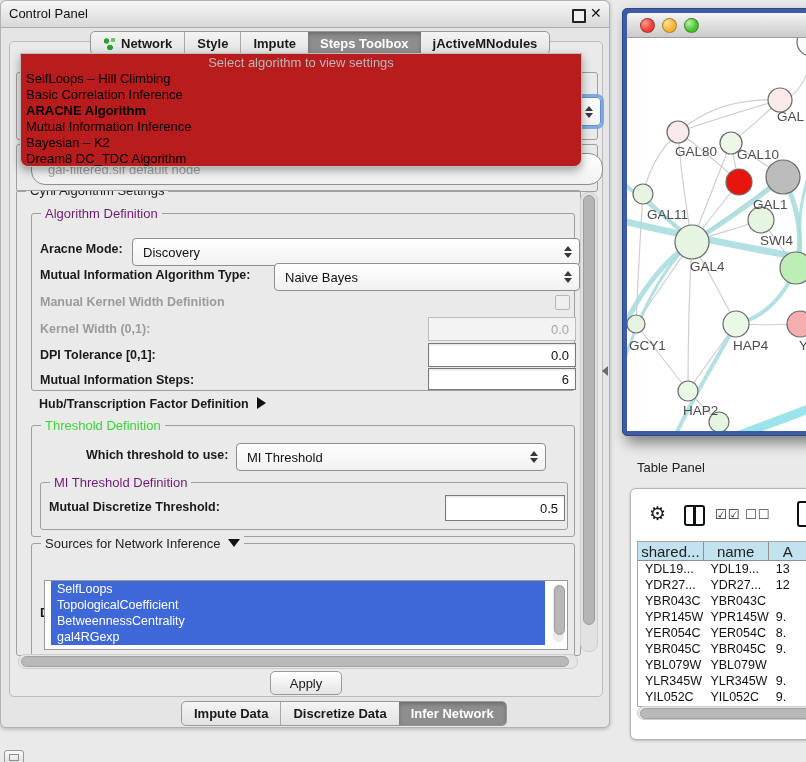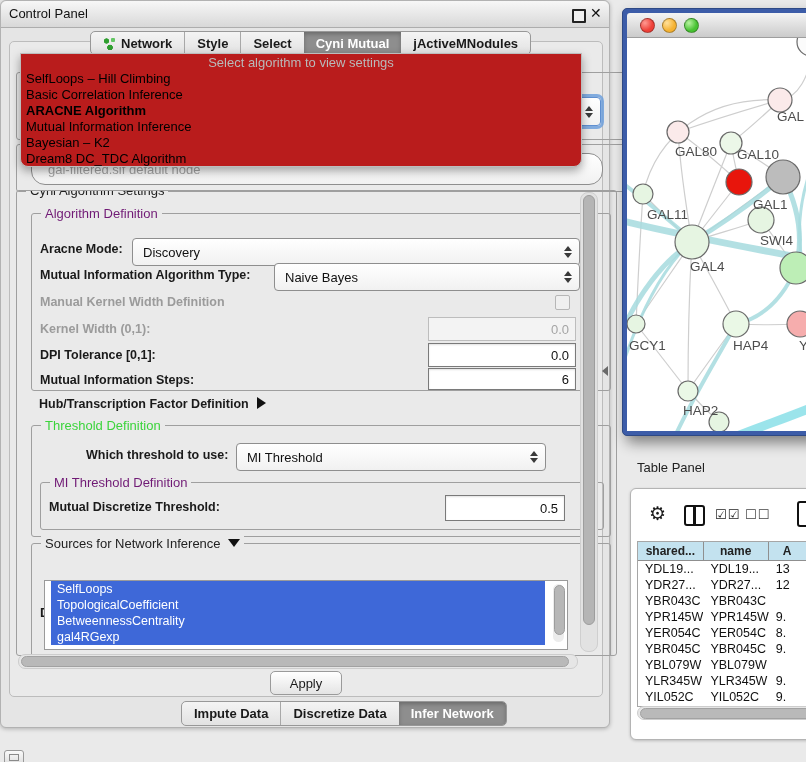--- a/index.html
+++ b/index.html
@@ -26,21 +26,21 @@
   .tab.sel + .tab{border-left:none;}
   .tab-icon{width:13px;height:13px;display:inline-block;background:
      radial-gradient(circle at 3.5px 4px,#2f9e2f 2.4px,transparent 2.9px),
      radial-gradient(circle at 10px 3px,#63c663 2px,transparent 2.5px),
      radial-gradient(circle at 7px 10.5px,#2f9e2f 2.6px,transparent 3.1px);}
 
   
   .cp-body{left:8px;top:40px;width:592px;height:654px;background:#eaeaea;border:1px solid #bcbcbc;border-radius:5px;}
 
   
-  .gb{border:1px solid #9f9f9f;border-radius:3px;padding-left:36px;}
+  .gb{border:1px solid #9f9f9f;border-radius:3px;}
   .gb > .legend{position:absolute;top:-8px;left:9px;background:#eaeaea;padding:0 4px;font-size:13px;color:#222;white-space:nowrap;}
   .legend.blue{color:#701a75;} .legend.green{color:#3cd43c;}
   .combo{background:linear-gradient(#ffffff,#f1f1f1);border:1px solid #8e8e8e;border-radius:4px;
       font-size:13px;color:#111;display:flex;align-items:center;padding-left:10px;}
   .combo.focusring{box-shadow:0 0 0 3px rgba(110,160,220,.85);border-color:#5f8fd0;}
   .combo.biground{border-radius:14px;color:#a3a3a3;justify-content:flex-start;padding-left:16px;}
   .spin{position:absolute;right:7px;top:50%;transform:translateY(-50%);display:flex;flex-direction:column;align-items:center;gap:2px;}
   .spin i{display:block;width:0;height:0;border-left:4px solid transparent;border-right:4px solid transparent;}
   .spin .up{border-bottom:5px solid #3a3a3a;} .spin .dn{border-top:5px solid #3a3a3a;}
 
@@ -98,22 +98,22 @@
       border-radius:6px;box-shadow:0 1px 3px rgba(0,0,0,.2);}
   .tp-gear{left:18px;top:13px;font-size:19px;color:#1a1a1a;}
   .tp-colicon{left:53px;top:16px;width:17px;height:17px;border:2.5px solid #111;border-radius:3px;}
   .tp-colicon::after{content:"";position:absolute;left:7px;top:0;width:2.5px;height:17px;background:#111;}
   .tp-check{left:84px;top:18px;font-size:13px;color:#222;letter-spacing:1px;}
   .tp-uncheck{left:114px;top:18px;font-size:13px;color:#444;letter-spacing:1px;}
   .tp-particon{left:166px;top:12px;width:22px;height:22px;border:2.5px solid #111;border-radius:3px;background:#fff;}
 
   .tbl{left:6px;top:52px;width:184px;height:164px;border:1px solid #a6a6a6;border-right:none;overflow:hidden;background:#fff;}
   .tbl-head{display:flex;height:18px;background:#c3e2ef;border-bottom:1px solid #8f8f8f;}
-  .th{font-size:12px;color:#222;display:flex;align-items:center;justify-content:center;
-      border-left:1px solid #8f8f8f;box-sizing:border-box;white-space:nowrap;overflow:hidden;font-weight:bold;}
+  .th{font-size:15px;color:#222;display:flex;align-items:center;justify-content:center;
+      border-left:1px solid #8f8f8f;box-sizing:border-box;white-space:nowrap;overflow:hidden;}
   .th:first-child{border-left:none;}
   .tr{display:flex;height:16px;}
   .td{font-size:12.5px;color:#111;line-height:16px;box-sizing:border-box;padding-left:7px;white-space:nowrap;overflow:hidden;}
   .tp-hscroll{left:6px;top:217px;width:184px;height:12px;}
 
   .mini-icon{left:4px;top:750px;width:18px;height:14px;border:1px solid #999;border-radius:3px;
       background:linear-gradient(#fafafa,#dcdcdc);}
   .mini-icon::after{content:"";position:absolute;left:4px;top:3px;width:8px;height:5px;border:1px solid #8a8a8a;}
 </style>
 </head>
@@ -130,24 +130,24 @@
 
     <div class="abs tabbar" id="cpTabs">
         <div class="tab">
           <span class="tab-icon"></span>
           <span>Network</span>
         </div>
         <div class="tab">
           <span>Style</span>
         </div>
         <div class="tab">
-          <span>Select</span>
+          <span>Impute</span>
         </div>
         <div class="tab sel">
-          <span>Cyni Mutual</span>
+          <span>Steps Toolbox</span>
         </div>
         <div class="tab">
           <span>jActiveMNodules</span>
         </div>
       </div>
 
     <div class="abs cp-body">
 
       <div class="abs gb" style="left:6px;top:30px;width:580px;height:66px;">
         <div class="abs combo focusring" style="left:14px;top:24px;width:558px;height:27px;">

